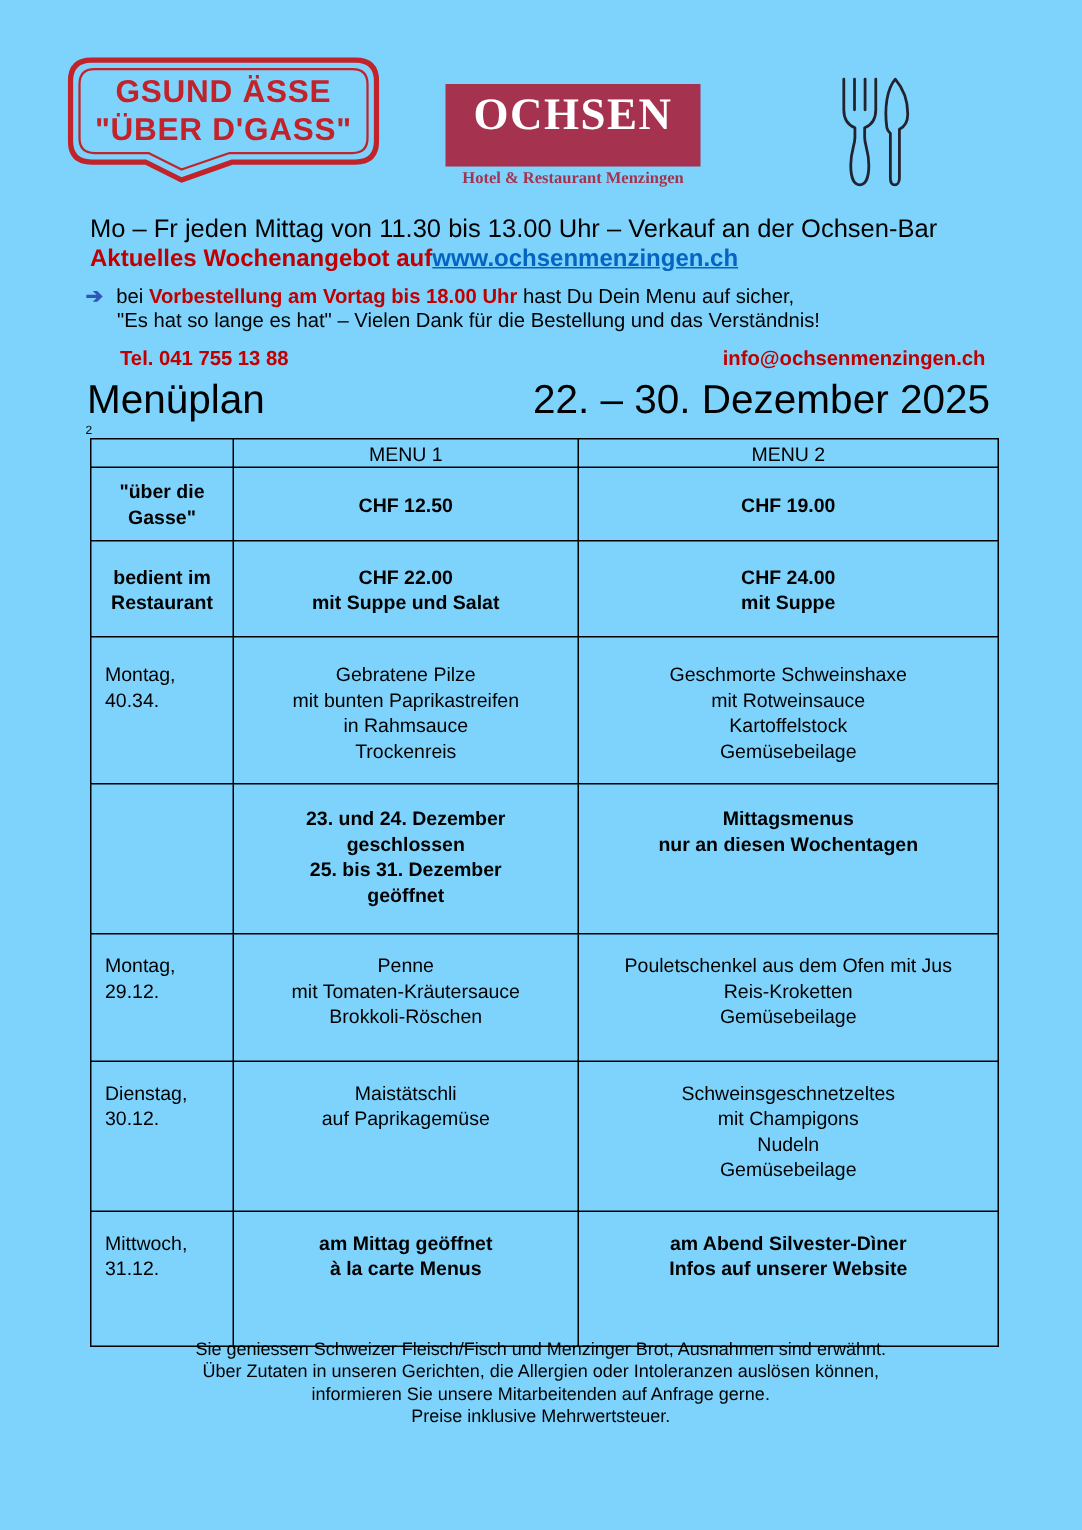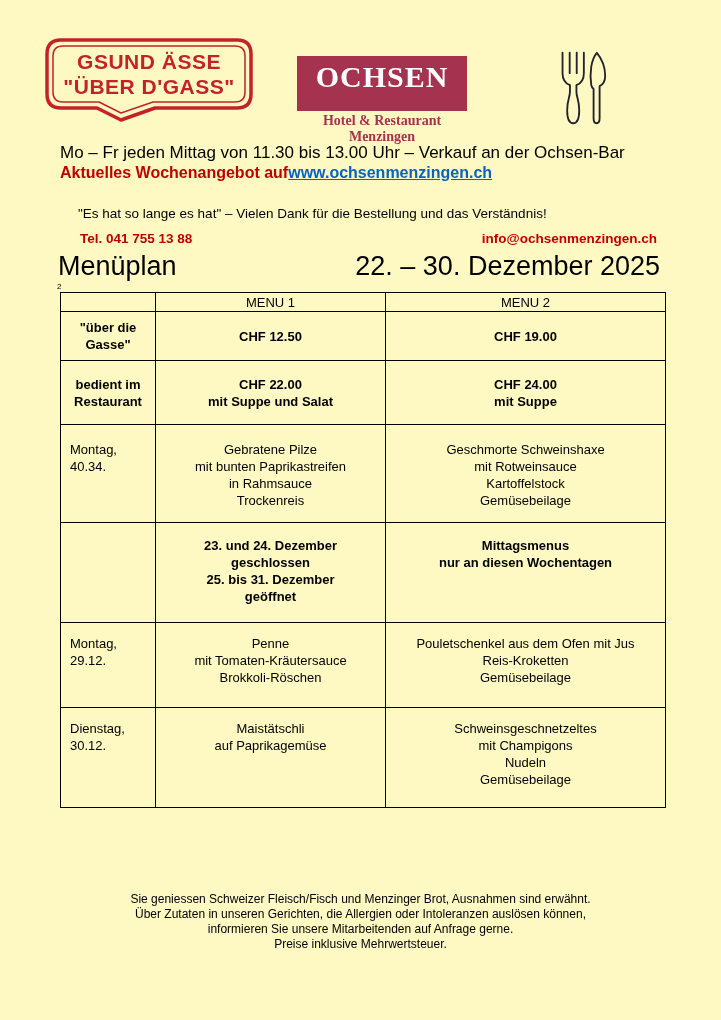--- a/index.html
+++ b/index.html
@@ -1,36 +1,36 @@
 <!DOCTYPE html>
 <html><head>
 <meta charset="utf-8">
 <style>
   html,body { margin:0; padding:0; background:#fff; }
   .page {
-    position:relative; width:721px; height:1020px; background:#fef9c3;
+    position:relative; width:721px; height:1020px; background:#7dd3fc;
     font-family:"Liberation Sans", sans-serif; color:#000; overflow:hidden;
     --accent-red:#c00000; --badge-red:#c2232a; --logo-red:#a5324e;
     --link-blue:#0563c1; --arrow-blue:#2e55b8; --table-border:#000;
   }
   .bold { font-weight:bold; }
   .red  { color:var(--accent-red); }
 
   
   .badge { position:absolute; left:45px; top:38px; width:208px; height:84px; }
   .badge svg { position:absolute; left:0; top:0; }
   .badge-text { position:absolute; left:0; top:11px; width:100%; text-align:center;
     color:var(--badge-red); font-weight:bold; font-size:21px; line-height:25px; letter-spacing:.5px; }
 
   
   .logo { position:absolute; left:297px; top:56px; width:170px; text-align:center; }
   .logo-box { background:var(--logo-red); color:#fff; height:55px; line-height:41px;
     font-family:"Liberation Serif", serif; font-weight:bold; font-size:30px; letter-spacing:1px; }
   .logo-sub { margin-top:2px; color:var(--logo-red); font-family:"Liberation Serif", serif;
-    font-weight:bold; font-size:14px; }
+    font-weight:bold; font-size:11px; }
 
   .cutlery { position:absolute; left:556px; top:50px; }
 
   
   .line1 { position:absolute; left:60px; top:143px; font-size:17px; }
   .line2 { position:absolute; left:60px; top:164px; font-size:16px; }
   .line2 .prefix { margin-right:0; }
   .link  { color:var(--link-blue); font-weight:bold; text-decoration:underline; cursor:pointer; }
   .line3 { position:absolute; left:57px; top:189px; font-size:13.5px; }
   .arrow { color:var(--arrow-blue); font-weight:bold; margin-right:5px; font-size:14px; }
@@ -86,20 +86,26 @@
       <path d="M38 38 C36 24 38 10 44 3 C50 10 53 19 53 28 C53 34 51 37 47 39 L47 74 C47 77.5 45.3 79 43.7 79 C42 79 40.5 77.5 40.5 74 L40.5 42 C39.3 41 38.3 40 38 38 Z"></path>
     </g>
   </svg>
 
   <div class="line1">Mo – Fr jeden Mittag von 11.30 bis 13.00 Uhr – Verkauf an der Ochsen-Bar</div>
 
   <div class="line2">
     <span class="prefix red bold">Aktuelles Wochenangebot auf</span><a class="link">www.ochsenmenzingen.ch</a>
   </div>
 
+  <div class="line3">
+    <span class="arrow">➔</span>
+    <span>bei</span>
+    <span class="red bold">Vorbestellung am Vortag bis 18.00 Uhr</span>
+    <span>hast Du Dein Menu auf sicher,</span>
+  </div>
 
   <div class="line4">"Es hat so lange es hat" – Vielen Dank für die Bestellung und das Verständnis!</div>
 
   <div class="tel red bold">Tel.  041 755 13 88</div>
   <div class="email red bold">info@ochsenmenzingen.ch</div>
 
   <div class="title-left">Menüplan</div>
   <div class="title-right">22. – 30. Dezember 2025</div>
   <div class="footnote">2</div>
 
@@ -199,20 +205,34 @@
             <div>Maistätschli</div>
             <div>auf Paprikagemüse</div>
           </td>
           <td class="col-menu" style="padding-top: 12px;">
             <div>Schweinsgeschnetzeltes</div>
             <div>mit Champigons</div>
             <div>Nudeln</div>
             <div>Gemüsebeilage</div>
           </td>
         </tr>
+        <tr style="height: 90px;">
+          <td class="col-label" style="padding-top: 12px;">
+            <div>Mittwoch,</div>
+            <div>31.12.</div>
+          </td>
+          <td class="col-menu bold" style="padding-top: 12px;">
+            <div>am Mittag geöffnet</div>
+            <div>à la carte Menus</div>
+          </td>
+          <td class="col-menu bold" style="padding-top: 12px;">
+            <div>am Abend Silvester-Dìner</div>
+            <div>Infos auf unserer Website</div>
+          </td>
+        </tr>
       </tbody>
   </table>
 
   <div class="footer">
       <div>Sie geniessen Schweizer Fleisch/Fisch und Menzinger Brot, Ausnahmen sind erwähnt.</div>
       <div>Über Zutaten in unseren Gerichten, die Allergien oder Intoleranzen auslösen können,</div>
       <div>informieren Sie unsere Mitarbeitenden auf Anfrage gerne.</div>
       <div>Preise inklusive Mehrwertsteuer.</div>
     </div>
 

